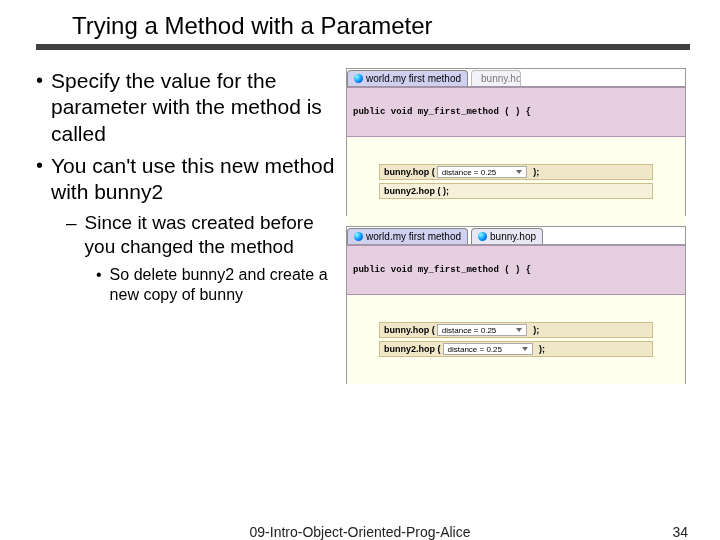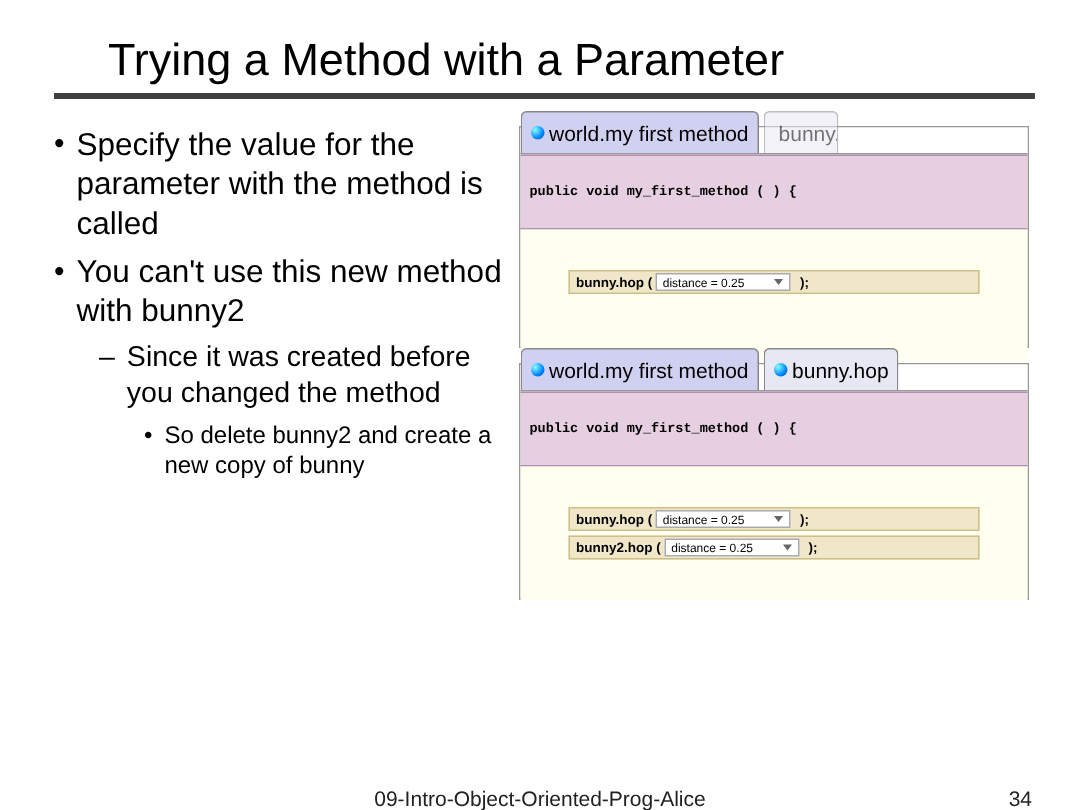--- a/index.html
+++ b/index.html
@@ -5,25 +5,25 @@
   * { box-sizing: border-box; margin: 0; padding: 0; }
   body {
     width: 720px;
     height: 540px;
     background: #fff;
     font-family: Arial, Helvetica, sans-serif;
     position: relative;
     overflow: hidden;
   }
   .title {
-    font-size: 30px;
+    font-size: 24px;
     color: #000;
     padding: 12px 0 4px 36px;
-    border-bottom: 4px solid #404040;
-    margin: 12px 30px 0 36px;
+    border-bottom: 6px solid #404040;
+    margin: 0 30px 0 36px;
   }
   .content {
     display: flex;
     padding: 18px 0 0 36px;
     gap: 10px;
   }
   .bullets {
     width: 300px;
     font-size: 21px;
     color: #000;
@@ -57,22 +57,22 @@
   .tab {
     display:flex;
     align-items:center;
     gap:3px;
     padding:1px 6px;
     border:1px solid #888;
     border-bottom:none;
     border-radius:4px 4px 0 0;
     background:#e8e8f4;
     margin-right:3px;
-    height:28px;
-    font-size:14px;
+    height:16px;
+    font-size:10px;
   }
   .tab.active { background:#d0d0f0; }
   .globe {
     width:9px; height:9px; border-radius:50%;
     background: radial-gradient(circle at 30% 30%, #8ff 0%, #08f 60%, #04a 100%);
     display:inline-block;
   }
   .sig {
     background:#e6cfe0;
     padding:19px 6px;
@@ -166,20 +166,23 @@
       <div class="sig">public void my_first_method ( ) {</div>
       <div class="body">
         <div class="codeline">
           <span>bunny.hop (</span>
           <span class="chip">
             <span>distance = 0.25</span>
             <span class="tri"></span>
           </span>
           <span class="cl-end">);</span>
         </div>
+        <div class="codeline" style="background:#f6f0da;">
+          <span>bunny2.hop ( );</span>
+        </div>
       </div>
     </div>
 
     <div class="panel" style="height:158px;">
       <div class="tabbar">
         <div class="tab active">
           <span class="globe"></span>
           <span>world.my first method</span>
         </div>
         <div class="tab">

